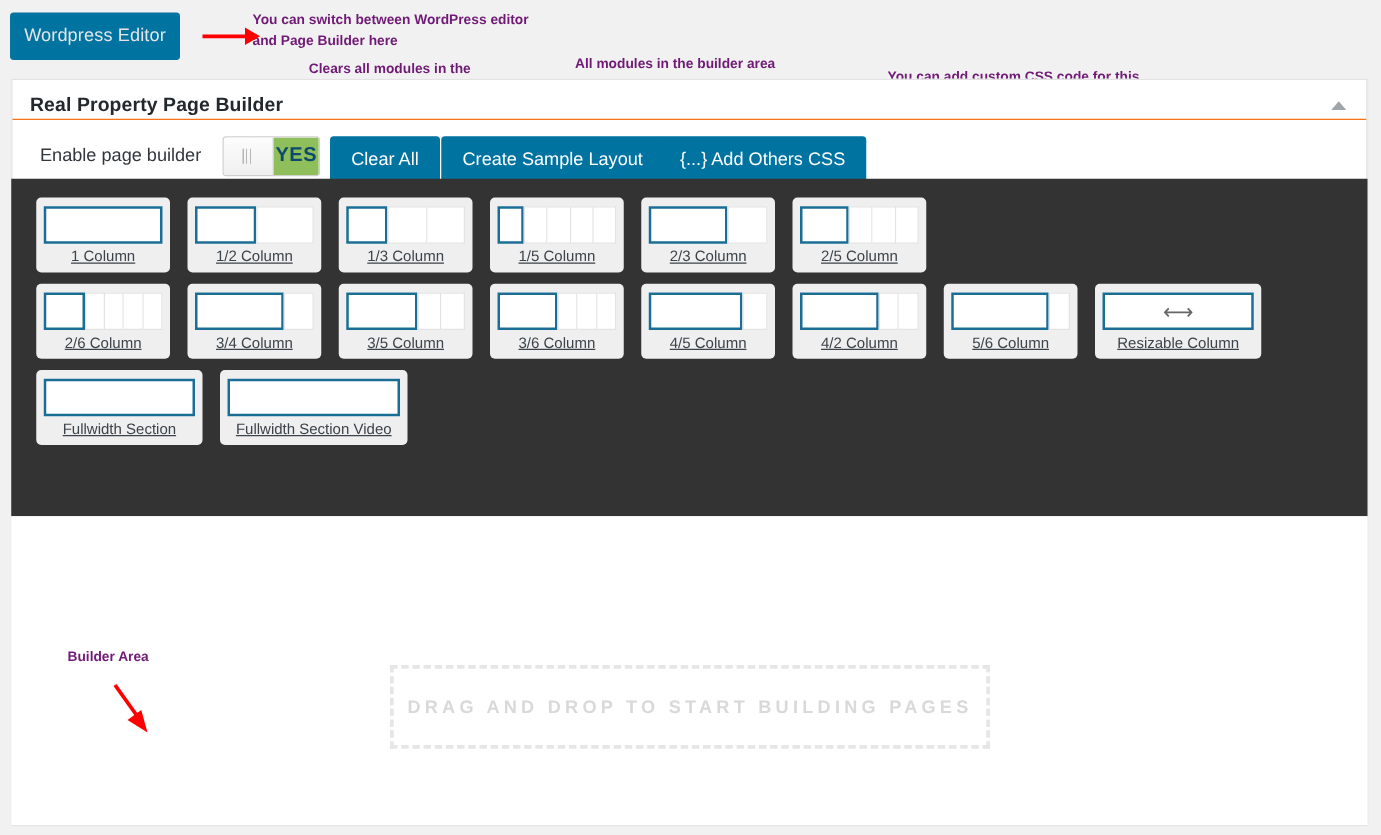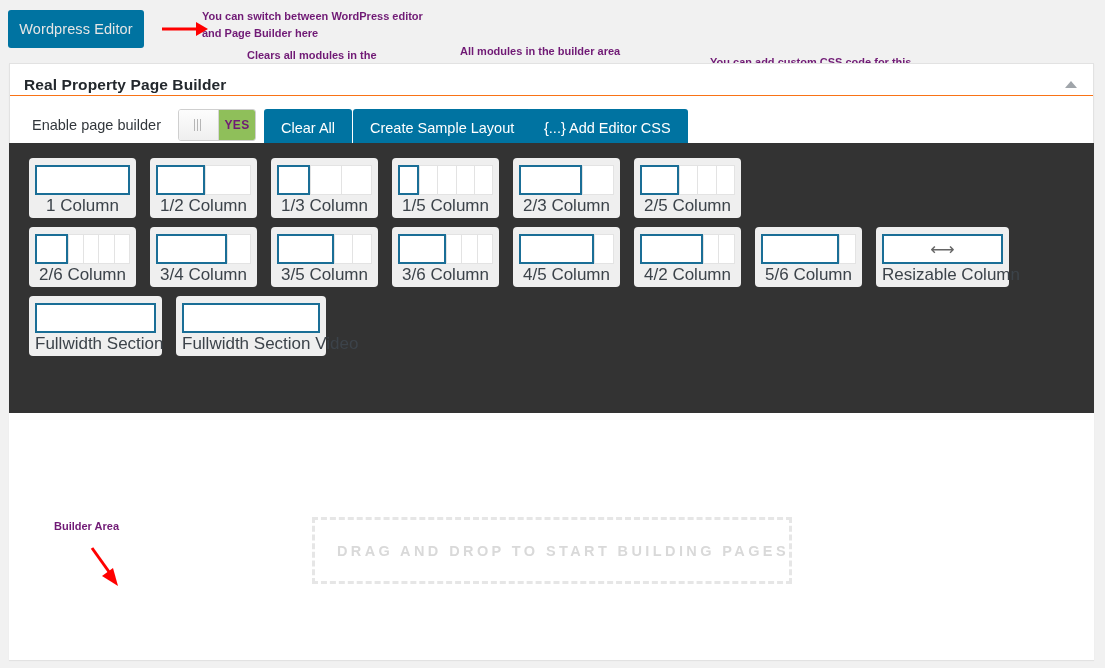--- a/index.html
+++ b/index.html
@@ -109,22 +109,22 @@
   #toggle-handle .grip {
     width: 9px; height: 12px;
     background:
       linear-gradient(to right,#b6b6b6 1px, transparent 1px, transparent 3px,
                       #b6b6b6 3px, #b6b6b6 4px, transparent 4px, transparent 6px,
                       #b6b6b6 6px, #b6b6b6 7px, transparent 7px);
   }
   #toggle-on {
     flex: 1;
     background: #8fbf5a;
-    color: #701a75;
-    font-size: 12px;
+    color: #0c4a6e;
+    font-size: 16px;
     font-weight: bold;
     display: flex;
     align-items: center;
     justify-content: center;
     letter-spacing: .4px;
   }
   .action-btn {
     position: absolute;
     top: 13px;
     height: 37px;
@@ -212,24 +212,25 @@
     border-left-width: 0;
     background: #ffffff;
     box-sizing: border-box;
   }
   .seg:first-child { border-left-width: 1px; }
   .seg.hl {
     border: 2px solid #1a6e96;
   }
   .seg.hl + .seg { border-left-width: 1px; }
   .col-label {
-    font-size: 17px;
+    font-size: 12px;
     color: #3c434a;
     line-height: 15px;
     white-space: nowrap;
+    text-decoration: underline;
   }
   .resize-arrow {
     width: 100%;
     display: flex;
     align-items: center;
     justify-content: center;
     color: #666666;
     font-size: 17px;
     line-height: 1;
   }
@@ -240,27 +241,27 @@
     left: 9px;
     top: 413px;
     width: 1085px;
     height: 247px;
     background: #ffffff;
     box-sizing: border-box;
   }
   #dropzone {
     position: absolute;
     left: 303px;
-    top: 104px;
+    top: 119px;
     width: 480px;
     height: 67px;
     border: 3px dashed #e6e6e6;
     display: flex;
     align-items: center;
-    justify-content: flex-end;
+    justify-content: center;
     box-sizing: border-box;
   }
   #dropzone-text {
     font-size: 14.5px;
     letter-spacing: 3.4px;
     color: #d9d9d9;
     font-weight: bold;
     white-space: nowrap;
   }
 
@@ -330,21 +331,21 @@
   <div id="controls">
     <div id="enable-label">Enable page builder</div>
     <div id="toggle-switch">
       <div id="toggle-handle">
           <span class="grip"></span>
         </div>
       <div id="toggle-on">YES</div>
     </div>
     <button id="btn-clear-all" class="action-btn">Clear All</button>
     <button id="btn-create-sample" class="action-btn">Create Sample Layout</button>
-    <button id="btn-add-css" class="action-btn">{...} Add Editor CSS</button>
+    <button id="btn-add-css" class="action-btn">{...} Add Others CSS</button>
   </div>
 
   <div id="tabs">
       <div class="tab active">Columns</div>
       <div class="tab">General</div>
       <div class="tab">Unique</div>
       <div class="tab">Others</div>
       <div class="tab">WP Widgets</div>
       <div class="tab">Soulmedic Widgets</div>
       <div class="tab">WooCommerce Widgets</div>

